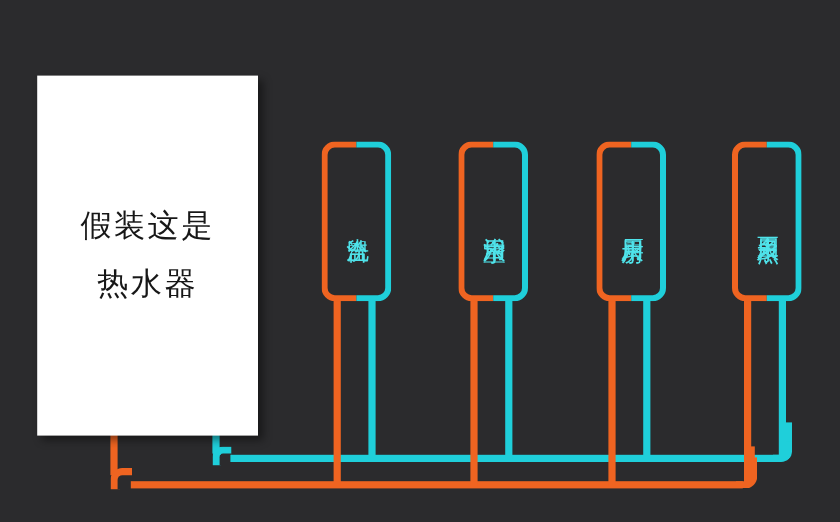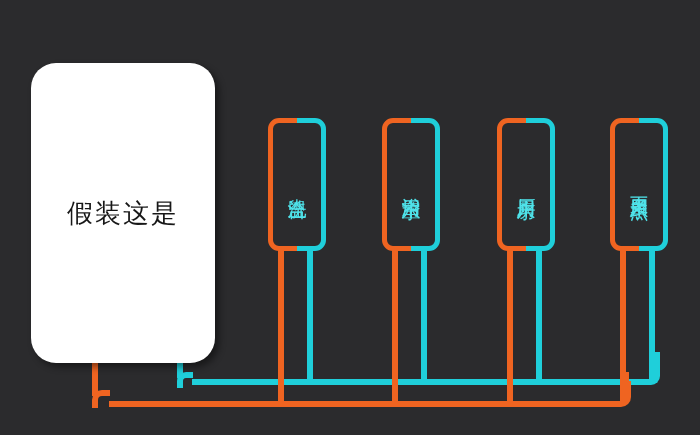--- a/index.html
+++ b/index.html
@@ -23,21 +23,20 @@
     top: 63px;
     width: 184px;
     height: 300px;
     background: #ffffff;
     box-shadow: 4px 4px 7px rgba(0,0,0,0.45);
     display: flex;
     flex-direction: column;
     align-items: center;
     justify-content: center;
     gap: 22px;
-    border-radius: 25px;
   }
   .heater-line {
     color: #171717;
     font-size: 26px;
     letter-spacing: 2px;
     line-height: 1;
     white-space: nowrap;
   }
 
   
@@ -111,20 +110,21 @@
   .layer-box    { z-index: 4; }
   .layer-heater { z-index: 6; }
 </style>
 </head>
 <body>
 
 <div id="stage">
 
   <div class="heater layer-heater">
     <div class="heater-line">假装这是</div>
+    <div class="heater-line">热水器</div>
   </div>
 
   <div class="pipe v cyan layer-cyan" style="left:177px; top:360px; height:18px;"></div>
 
   <div class="elbow cyan-b layer-cyan" style="left:177px; top:372px; width:16px; height:16px; border-width:6px 0 0 6px; border-top-left-radius:9px;"></div>
 
   <div class="pipe h cyan layer-cyan" style="left:192px; top:379px; width:458px;"></div>
 
   <div class="elbow cyan-b layer-cyan" style="left:644px; top:363px; width:16px; height:22px; border-width:0 6px 6px 0; border-bottom-right-radius:9px;"></div>
   <div class="pipe v cyan layer-cyan" style="left:654px; top:352px; height:16px;"></div>

